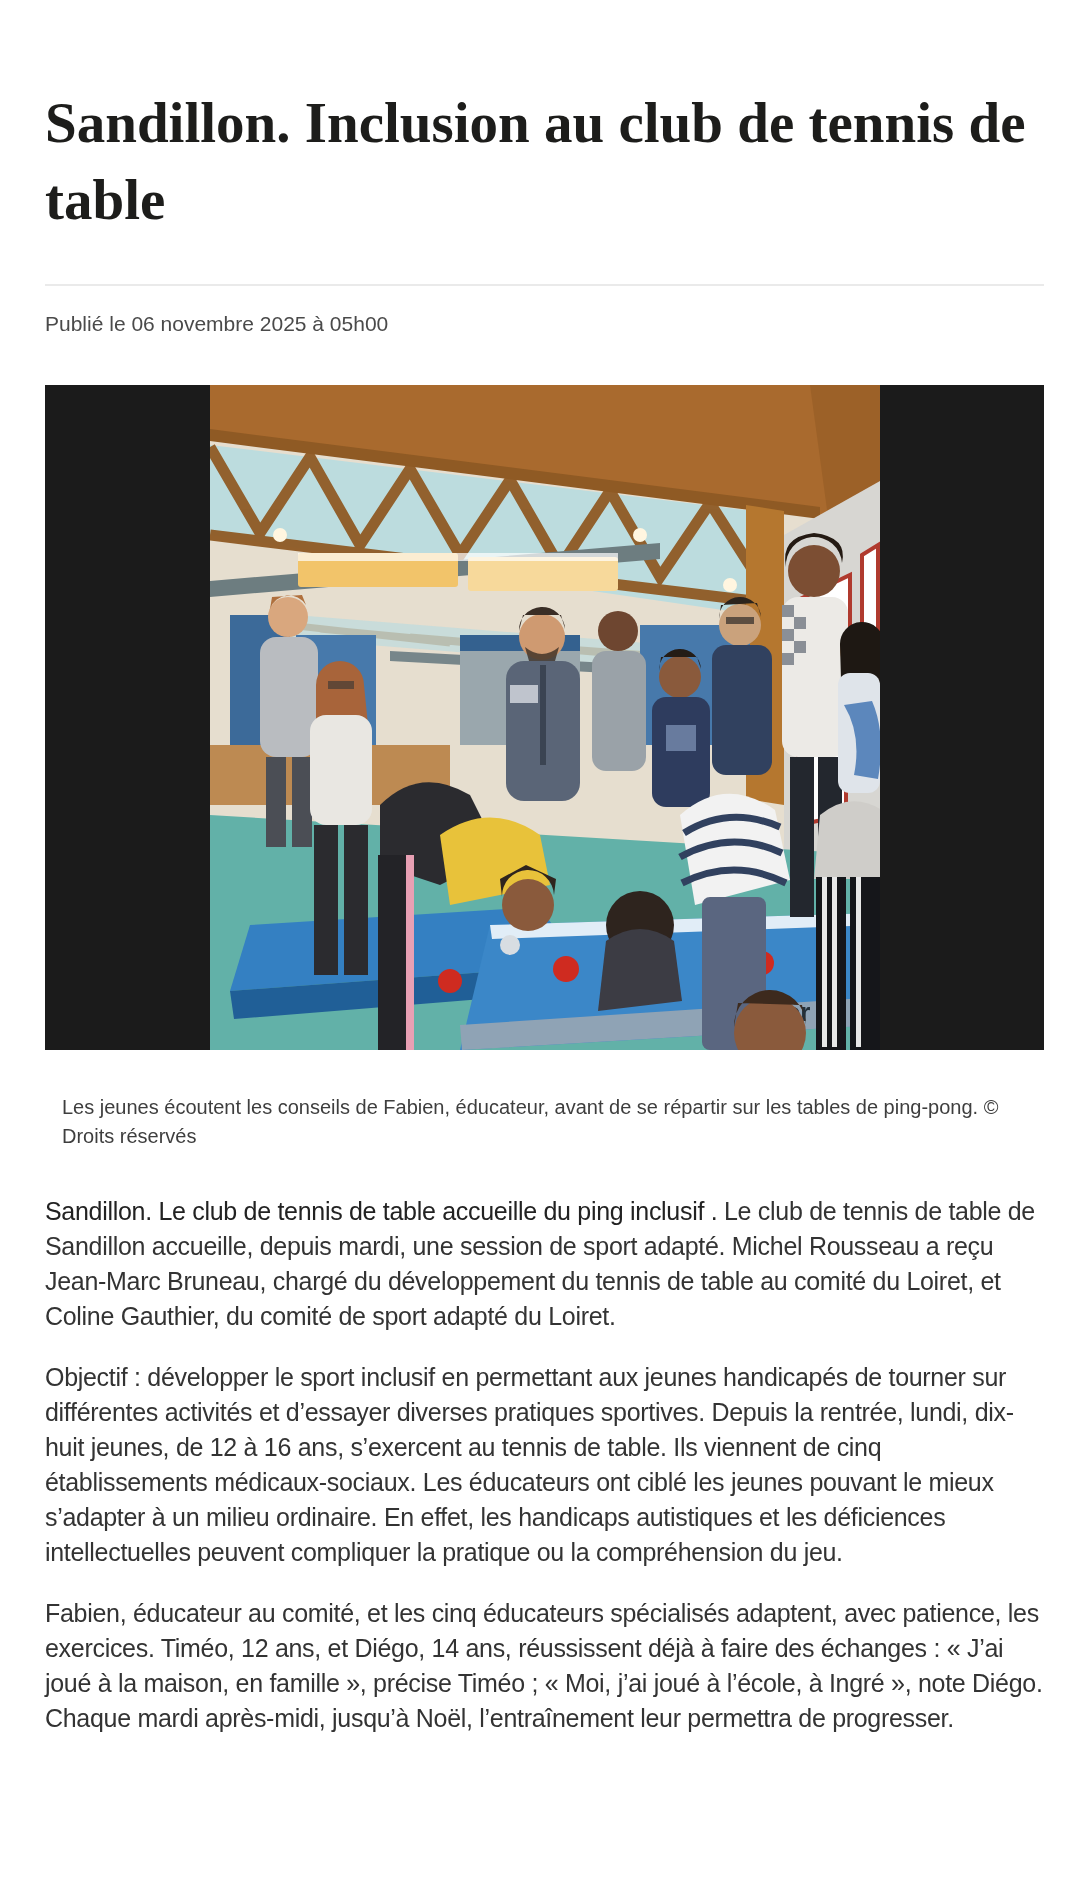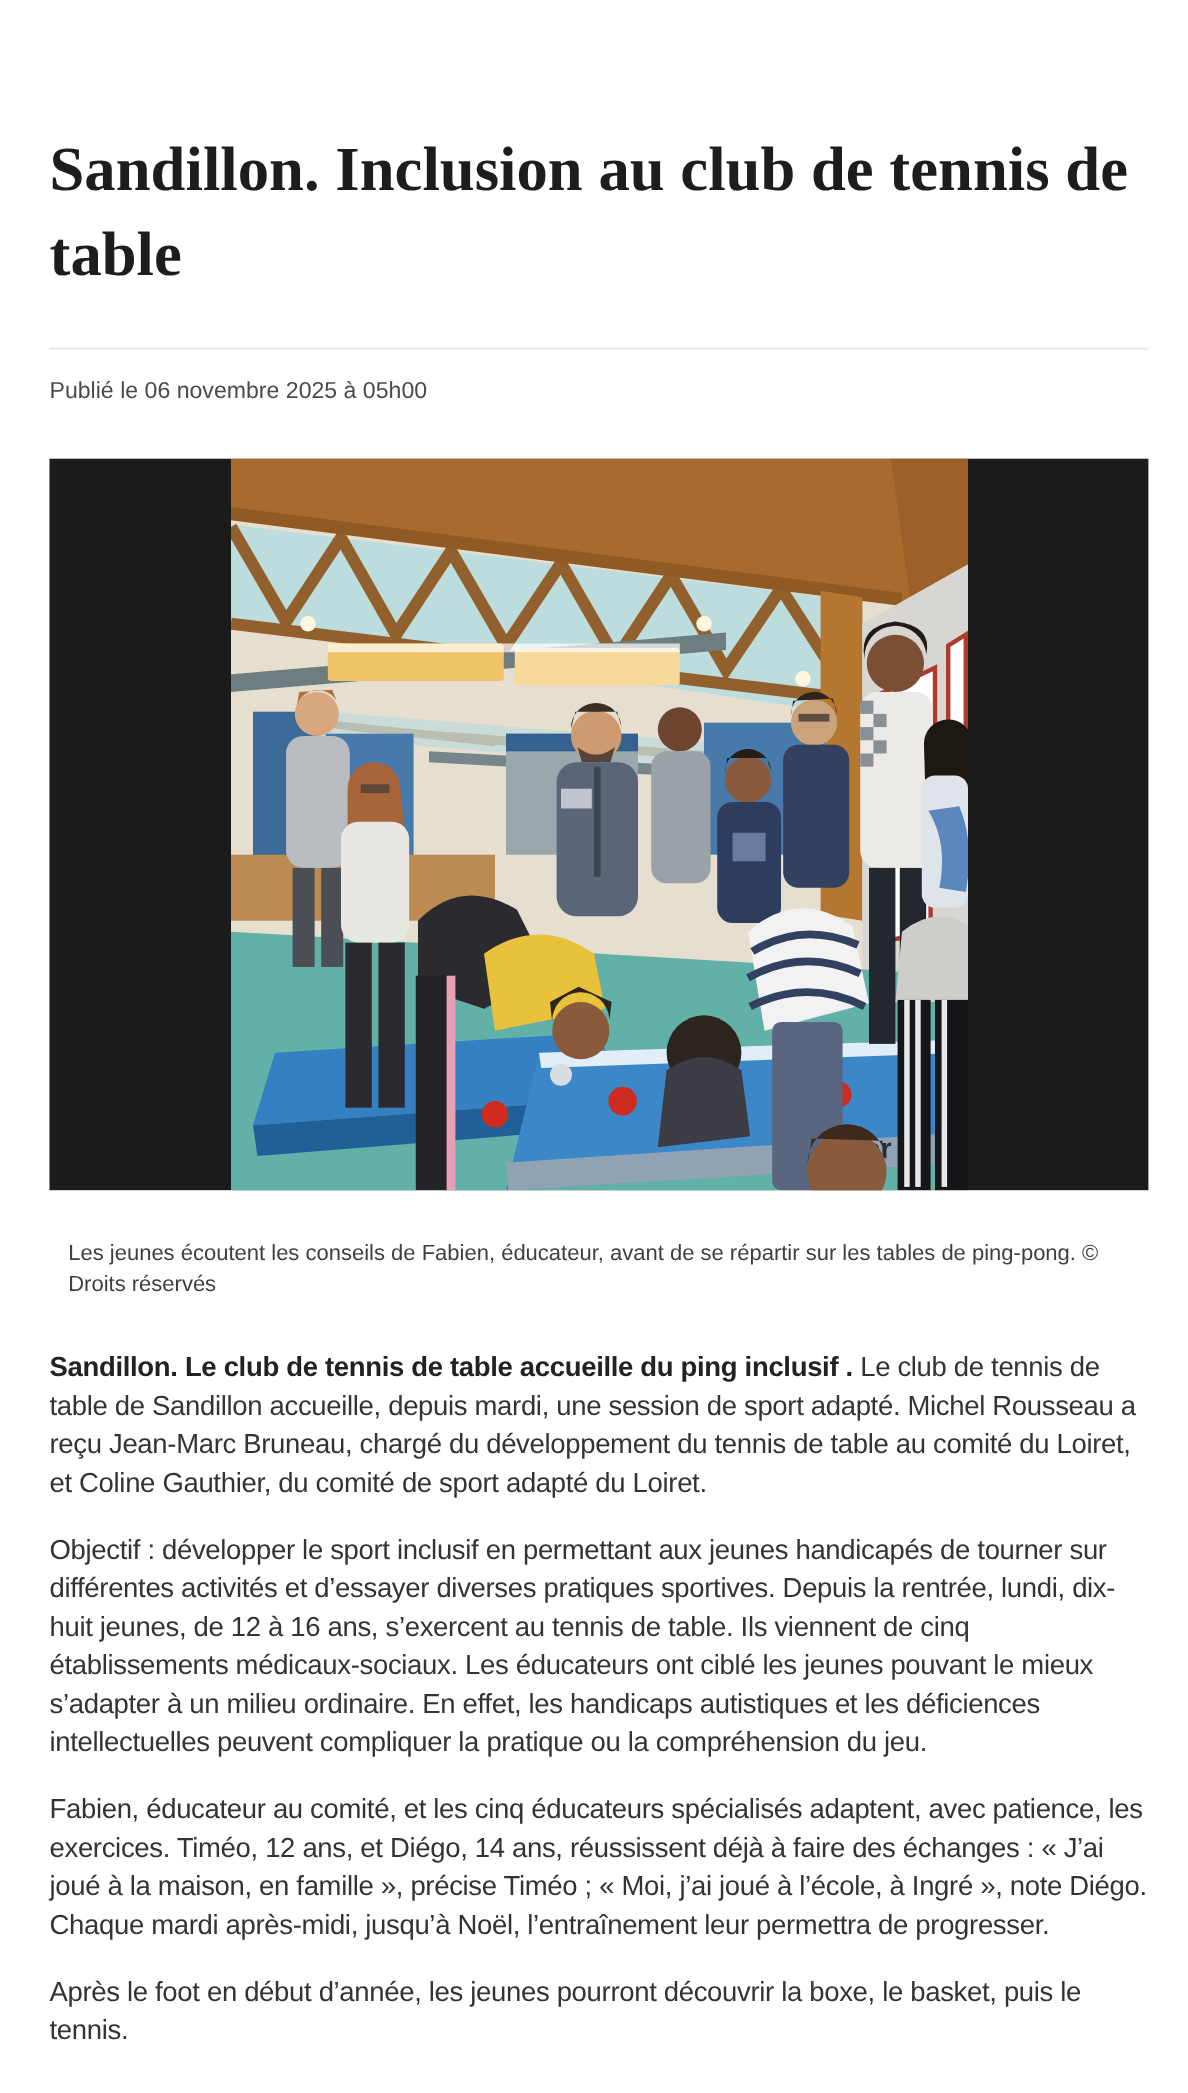--- a/index.html
+++ b/index.html
@@ -2,39 +2,39 @@
 <html lang="fr"><head>
 <meta charset="utf-8">
 <style>
   html,body{margin:0;padding:0;}
   body{
     width:1080px;height:1903px;overflow:hidden;background:#ffffff;
     font-family:"Liberation Sans",sans-serif;
   }
   .article{margin:0 36px 0 45px;width:999px;}
   .title{
-    margin:0;padding-top:116px;
+    margin:0;padding-top:84px;
     font-family:"Liberation Serif","DejaVu Serif",serif;
     font-weight:700;font-size:57px;line-height:77px;
     color:#1d1d1b;letter-spacing:0;
   }
   .divider{border:none;border-top:2px solid #eaeaea;margin:46px 0 0 0;}
   .pub-date{margin-top:25px;font-size:21px;line-height:26px;color:#4a4a4a;}
   .figure{
     margin:48px 0 0 0;height:665px;background:#1b1b1b;
     display:flex;justify-content:center;align-items:stretch;
   }
   .photo{width:670px;height:665px;display:block;}
   .figcaption{
     padding:43px 30px 0 17px;
     font-size:20px;line-height:29px;color:#3e3e3e;
   }
   .body-copy{margin-top:43px;font-size:25px;line-height:35px;color:#333333;letter-spacing:-0.3px;}
   .body-copy p{margin:0 0 26px 0;}
-  .body-copy .lead{font-weight:700;color:#222222;}
+  .body-copy .lead{font-weight:400;color:#222222;}
 </style>
 </head>
 <body>
 
 <article class="article">
 
   <h1 class="title">Sandillon. Inclusion au club de tennis de table</h1>
 
   <hr class="divider">
 
@@ -197,16 +197,15 @@
       </g>
     </svg>
   </figure>
 
   <figcaption class="figcaption">Les jeunes écoutent les conseils de Fabien, éducateur, avant de se répartir sur les tables de ping-pong. © Droits réservés</figcaption>
 
   <section class="body-copy">
     <p><b class="lead">Sandillon. Le club de tennis de table accueille du ping inclusif .</b><span> Le club de tennis de table de Sandillon accueille, depuis mardi, une session de sport adapté. Michel Rousseau a reçu Jean-Marc Bruneau, chargé du développement du tennis de table au comité du Loiret, et Coline Gauthier, du comité de sport adapté du Loiret.</span></p>
     <p>Objectif : développer le sport inclusif en permettant aux jeunes handicapés de tourner sur différentes activités et d’essayer diverses pratiques sportives. Depuis la rentrée, lundi, dix-huit jeunes, de 12 à 16 ans, s’exercent au tennis de table. Ils viennent de cinq établissements médicaux-sociaux. Les éducateurs ont ciblé les jeunes pouvant le mieux s’adapter à un milieu ordinaire. En effet, les handicaps autistiques et les déficiences intellectuelles peuvent compliquer la pratique ou la compréhension du jeu.</p>
     <p>Fabien, éducateur au comité, et les cinq éducateurs spécialisés adaptent, avec patience, les exercices. Timéo, 12 ans, et Diégo, 14 ans, réussissent déjà à faire des échanges : « J’ai joué à la maison, en famille », précise Timéo ; « Moi, j’ai joué à l’école, à Ingré », note Diégo. Chaque mardi après-midi, jusqu’à Noël, l’entraînement leur permettra de progresser.</p>
-    <p>Après le foot en début d’année, les jeunes pourront découvrir la boxe, le basket, puis le tennis.</p>
   </section>
 
 </article>
 
 </body></html>

